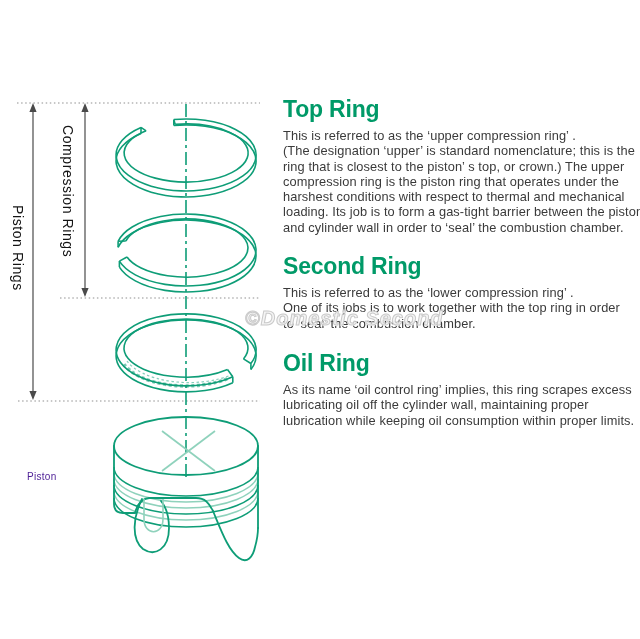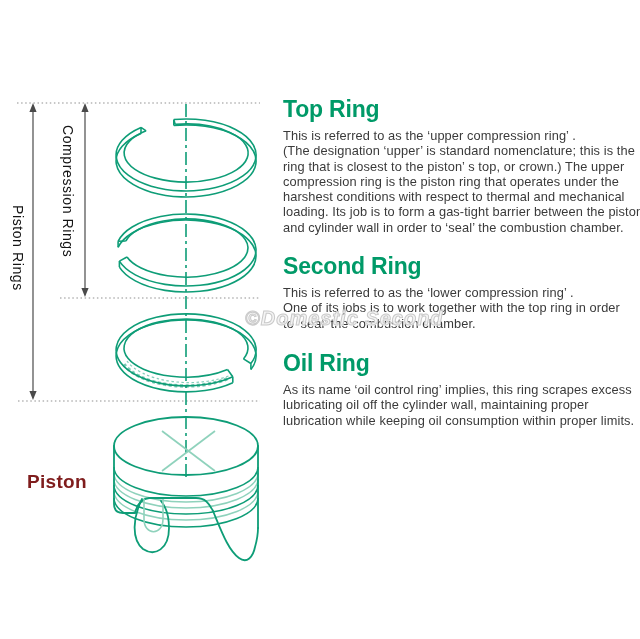--- a/index.html
+++ b/index.html
@@ -12,21 +12,21 @@
   .vlabel {
     position:absolute; z-index:2;
     writing-mode:vertical-rl; text-orientation:sideways;
     font-size:14px; color:#141414; letter-spacing:0.6px; white-space:nowrap;
   }
   .vlabel.piston-rings { left:10px; top:205px; }
   .vlabel.compression-rings { left:60px; top:125px; }
 
   .hlabel-piston {
     position:absolute; z-index:2; left:27px; top:471px;
-    font-size:19px; color:#7f1d1d; letter-spacing:0.3px;font-weight:bold;
+    font-size:10px; color:#4c1d95; letter-spacing:0.3px;
   }
 
   .section { position:absolute; left:283px; width:365px; z-index:2; }
   .section.s1 { top:97px; }
   .section.s2 { top:254px; }
   .section.s3 { top:351px; }
   .section h2 {
     margin:0 0 7px 0; font-size:23px; line-height:24px; font-weight:bold;
     color:#009a68; letter-spacing:-0.2px;
   }

